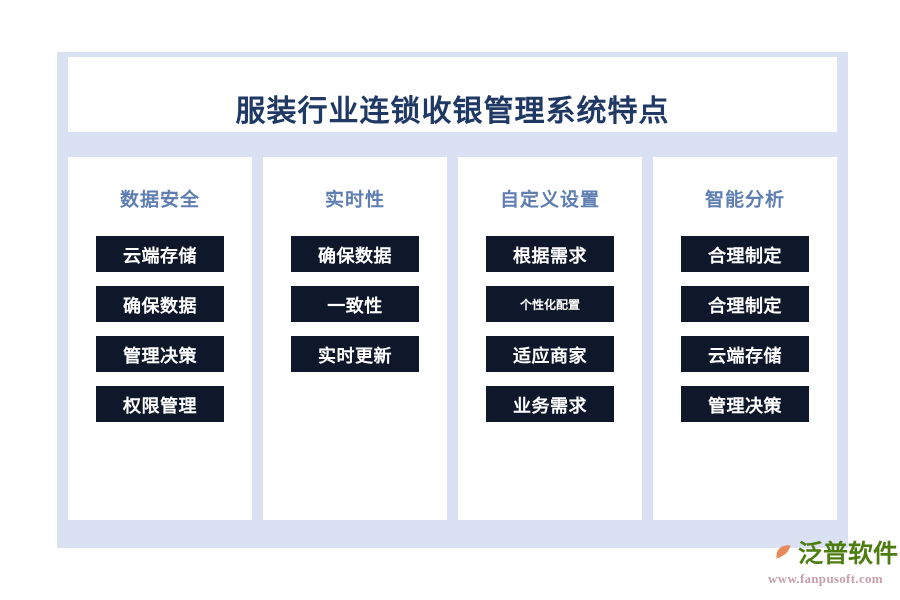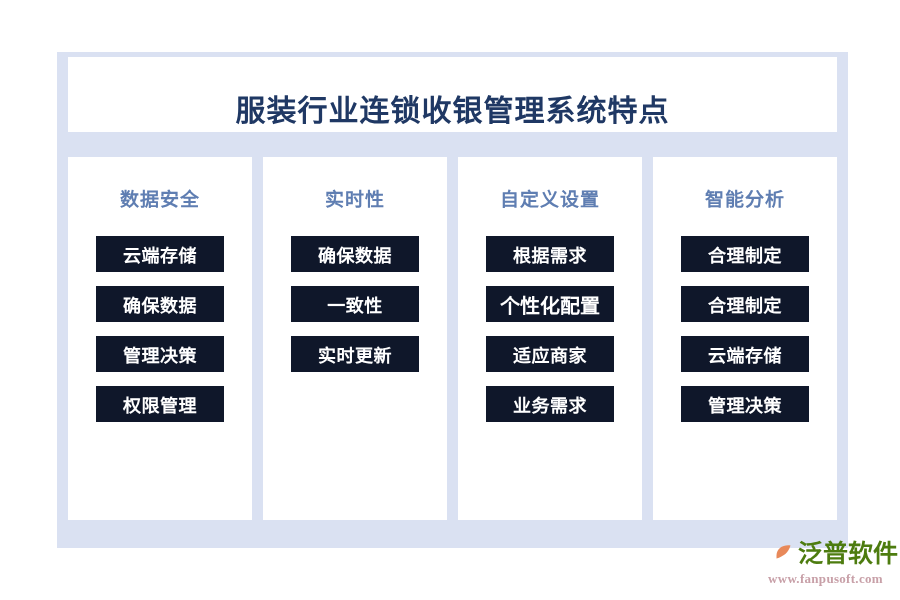--- a/index.html
+++ b/index.html
@@ -106,21 +106,21 @@
     font-size: 18px;
     font-weight: bold;
     letter-spacing: 0.5px;
     display: flex;
     align-items: center;
     justify-content: center;
     white-space: nowrap;
     box-sizing: border-box;
   }
   .item-chip.wide-text {
-    font-size: 20px;
+    font-size: 12px;
     letter-spacing: 0;
   }
 
   
   #watermark {
     position: absolute;
     left: 270px;
     top: 251px;
     width: 86px;
     height: 34px;

